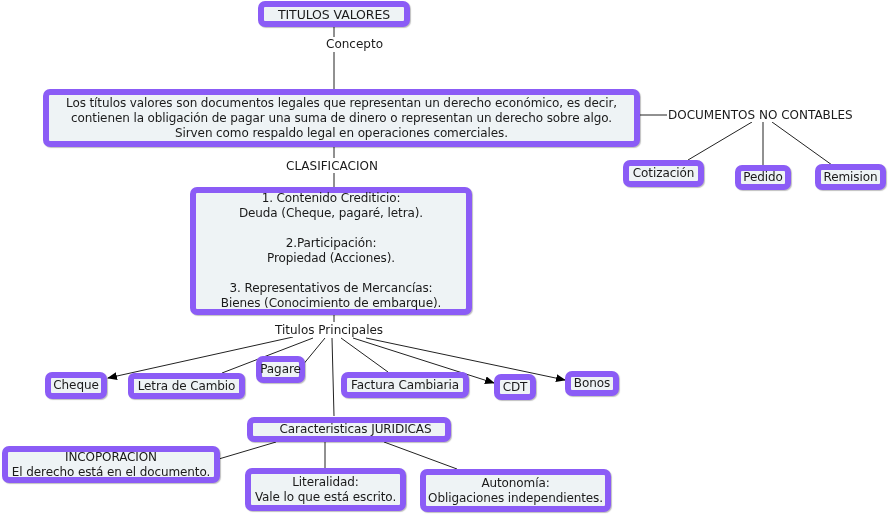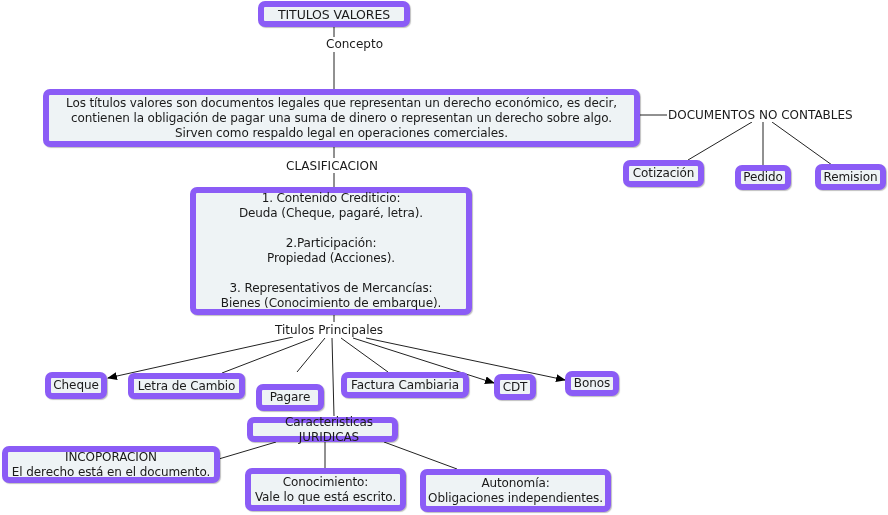--- a/index.html
+++ b/index.html
@@ -85,30 +85,30 @@
 
 3. Representativos de Mercancías:
 Bienes (Conocimiento de embarque).</div>
 
 <div class="node" style="left:623px; top:160px; width:81px; height:27px;">Cotización</div>
 <div class="node" style="left:735px; top:165px; width:56px; height:25px;">Pedido</div>
 <div class="node" style="left:815px; top:164px; width:71px; height:26px;">Remision</div>
 
 <div class="node" style="left:45px; top:372px; width:62px; height:27px;">Cheque</div>
 <div class="node" style="left:128px; top:373px; width:117px; height:26px;border-radius:6px;">Letra de Cambio</div>
-<div class="node" style="left:256px; top:384px; width:68px; height:27px;text-align:center;">Pagare</div>
+<div class="node" style="left:256px; top:356px; width:49px; height:27px;text-align:center;">Pagare</div>
 <div class="node" style="left:341px; top:372px; width:128px; height:26px;">Factura Cambiaria</div>
 <div class="node" style="left:494px; top:374px; width:42px; height:26px;">CDT</div>
 <div class="node" style="left:565px; top:371px; width:54px; height:25px;">Bonos</div>
 
-<div class="node" style="left:247px; top:417px; width:151px; height:25px;padding-left:13px;">Caracteristicas JURIDICAS</div>
+<div class="node" style="left:247px; top:417px; width:204px; height:25px;padding-left:13px;">Caracteristicas JURIDICAS</div>
 
 <div class="node" style="left:2px; top:446px; width:218px; height:37px;">INCOPORACION
 El derecho está en el documento.</div>
-<div class="node" style="left:245px; top:468px; width:161px; height:43px;">Conocimiento:
+<div class="node" style="left:245px; top:468px; width:161px; height:43px;">Literalidad:
 Vale lo que está escrito.</div>
 <div class="node" style="left:420px; top:469px; width:191px; height:43px;">Autonomía:
 Obligaciones independientes.</div>
 
 <div class="label" style="left:305px; top:37px;margin-left:20px;">Concepto</div>
 <div class="label" style="left:285px; top:159px;">CLASIFICACION</div>
 <div class="label" style="left:667px; top:108px;">DOCUMENTOS NO CONTABLES</div>
 <div class="label" style="left:274px; top:323px;">Titulos Principales</div>
 
 </body></html>

